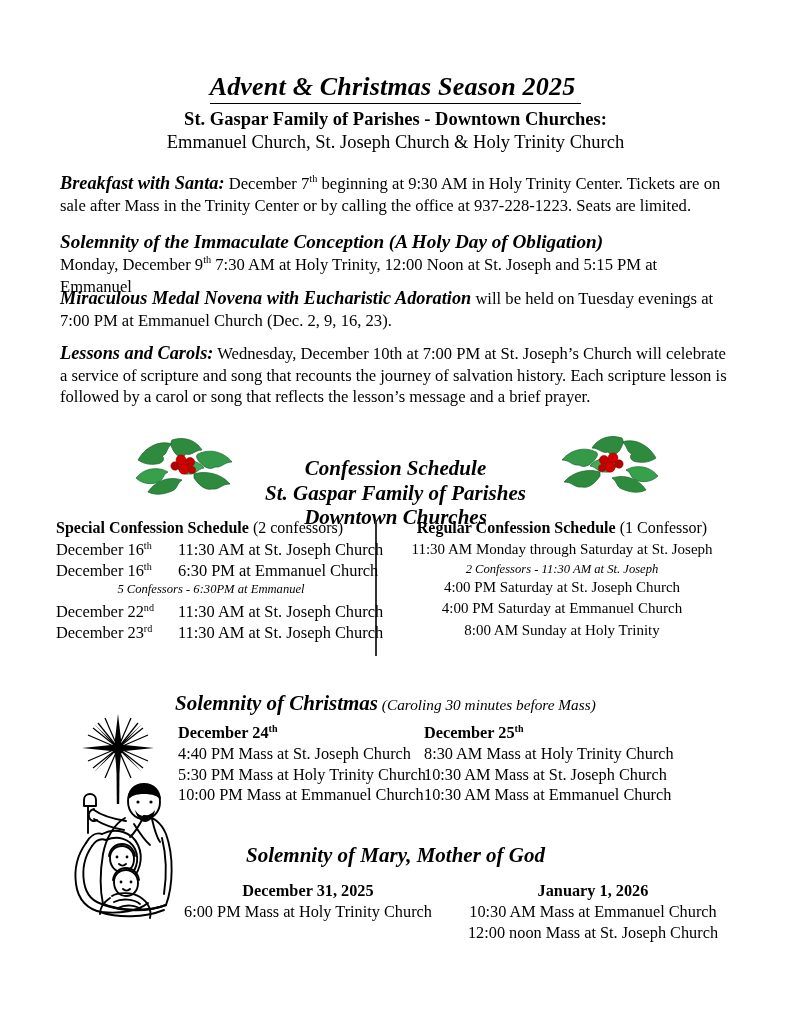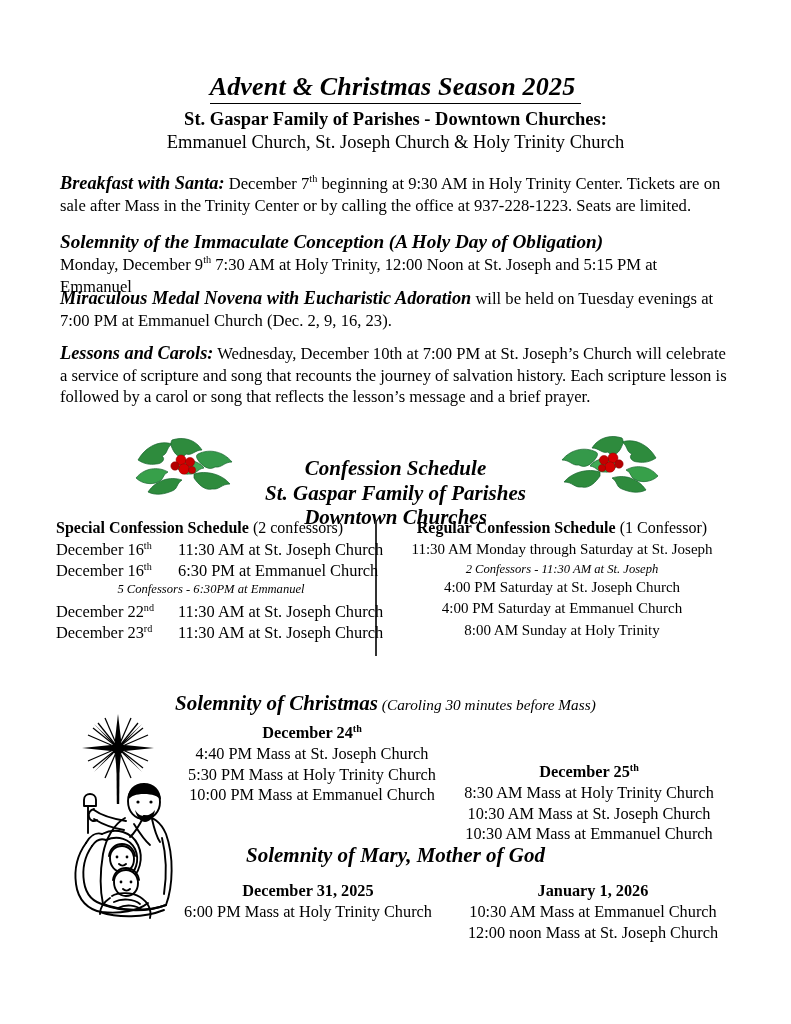--- a/index.html
+++ b/index.html
@@ -191,25 +191,24 @@
   }
   #christmas-title .note {
     font-weight: normal;
     font-size: 15.3px;
     font-style: italic;
   }
   .xmas-col {
     position: absolute;
     font-size: 16.3px;
     line-height: 20.5px;
-    text-align: center;
     white-space: nowrap;
   }
   #xmas-col-24 { left: 178px; top: 722px; width: 268px; }
-  #xmas-col-25 { left: 448px; top: 722px; width: 282px; margin-top: 39px; }
+  #xmas-col-25 { left: 424px; top: 722px; width: 282px; }
   .xmas-head {
     font-weight: bold;
     font-size: 16.3px;
     line-height: 22px;
   }
 
   
   #mary-title {
     position: absolute;
     left: 0; top: 842px;

